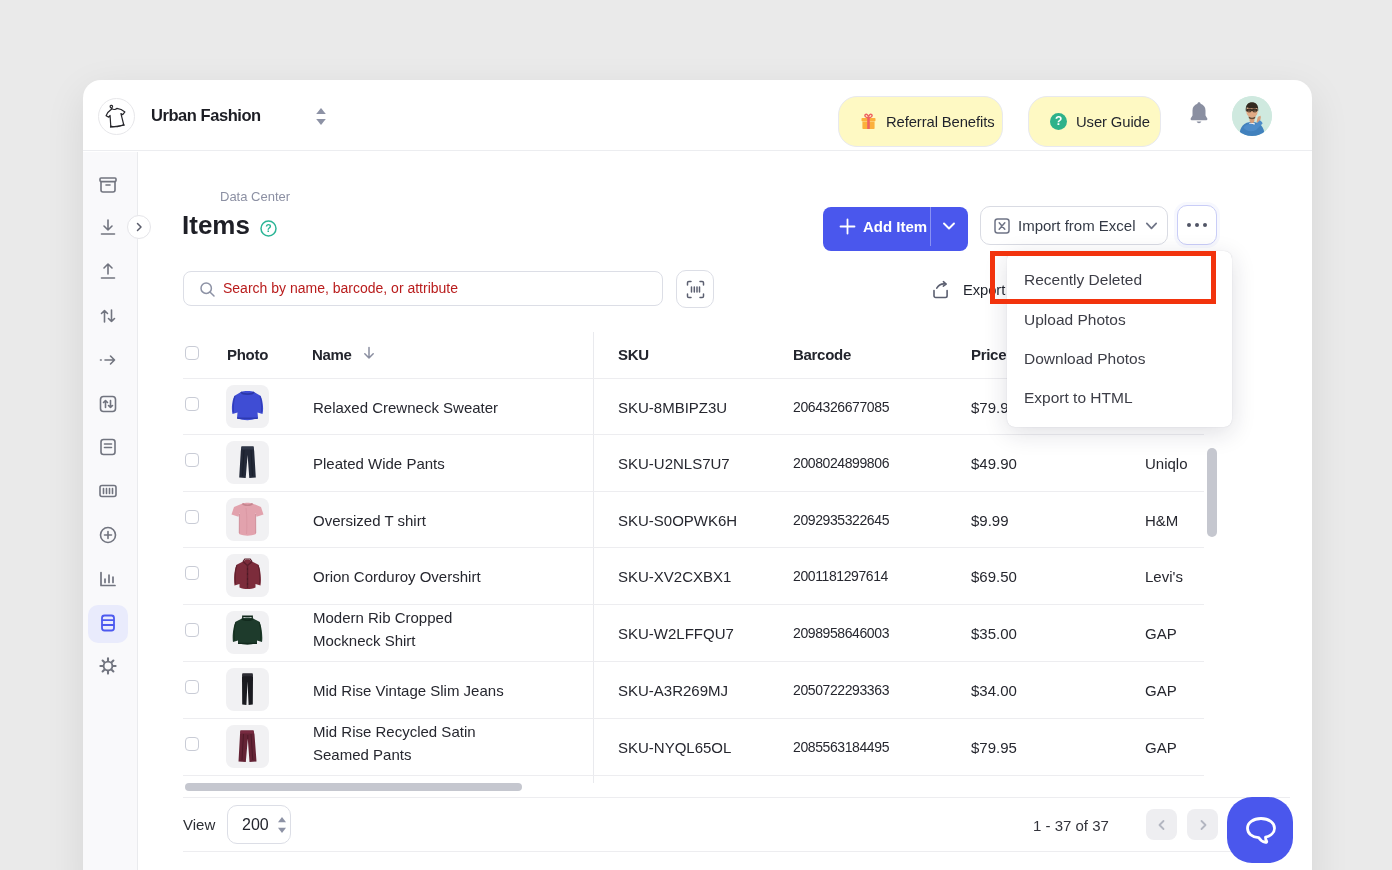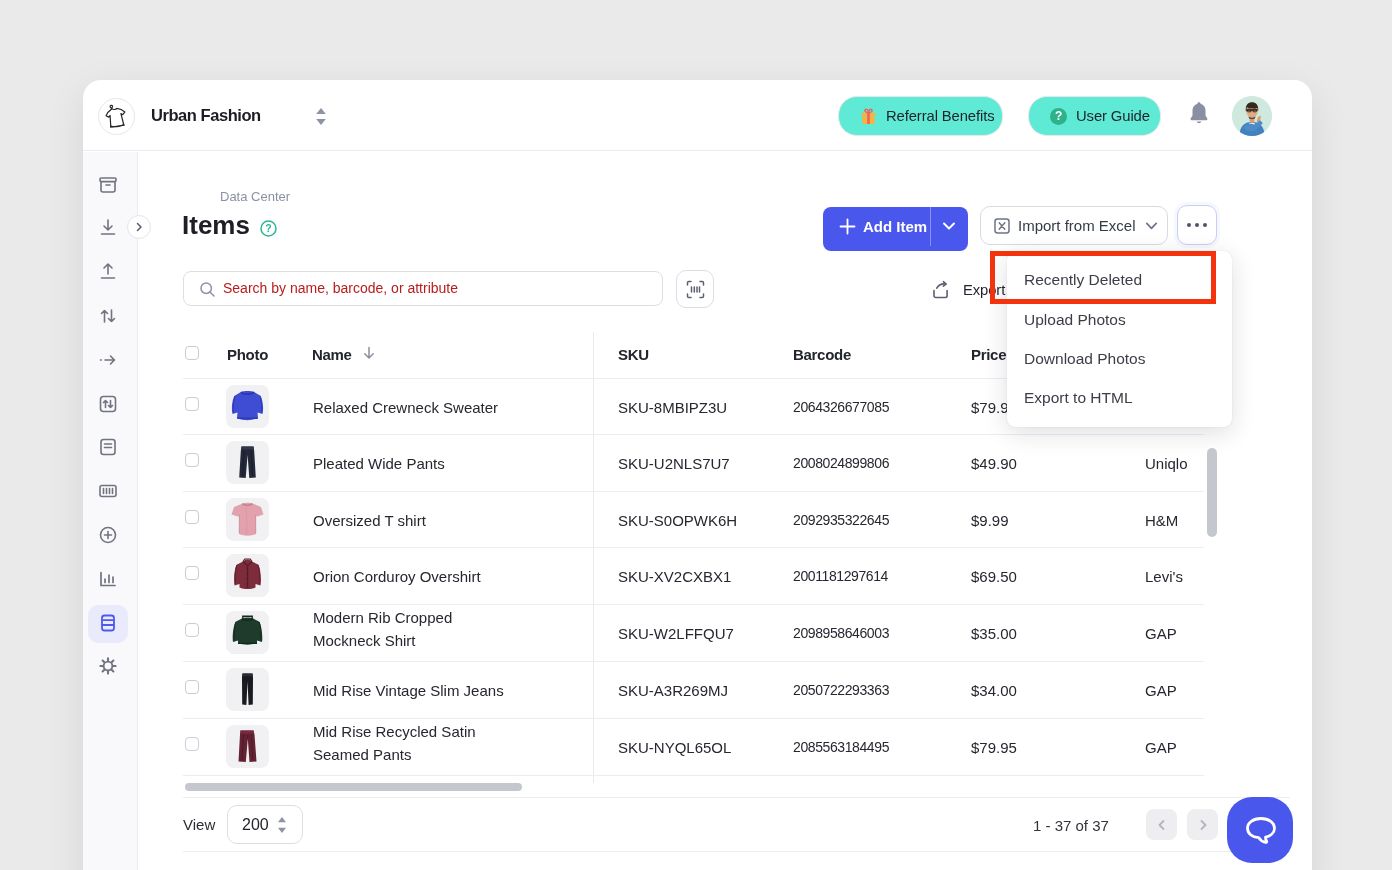--- a/index.html
+++ b/index.html
@@ -7,21 +7,21 @@
 body { background:#eaeaea; font-family:"Liberation Sans", sans-serif; position:relative; }
 .abs { position:absolute; }
 .card {
   position:absolute; left:83px; top:80px; width:1229px; height:820px;
   background:#fff; border-radius:18px; box-shadow:0 12px 40px rgba(0,0,0,0.09);
 }
 
 .topbar { position:absolute; left:0; top:0; width:100%; height:71px; border-bottom:1px solid #ecedf0; }
 .logo-circle { position:absolute; left:15px; top:18px; width:37px; height:37px; border-radius:50%; border:1px solid #e7e7ea; background:#fff; }
 .brand-name { position:absolute; left:68px; top:26px; font-size:16.5px; font-weight:700; color:#1c1d24; letter-spacing:-0.45px; }
-.pill { position:absolute; height:40px; border:1px solid #e8e9ee; border-radius:19px; background:#5eead4; display:flex; align-items:center; font-size:14.8px; font-weight:400; color:#1f222b; white-space:nowrap; letter-spacing:-0.1px; }
+.pill { position:absolute; height:51px; border:1px solid #e8e9ee; border-radius:19px; background:#fef9c3; display:flex; align-items:center; font-size:14.8px; font-weight:400; color:#1f222b; white-space:nowrap; letter-spacing:-0.1px; }
 
 .sidebar { position:absolute; left:0; top:72px; width:55px; height:748px; background:#f9f9fb; border-right:1px solid #eaebee; border-bottom-left-radius:18px; }
 .side-ic { position:absolute; left:14px; width:22px; height:22px; }
 .active-bg { position:absolute; left:5px; top:453px; width:40px; height:38px; background:#e9ebfc; border-radius:10px; }
 .collapse { position:absolute; left:44px; top:135px; width:24px; height:24px; border-radius:50%; background:#fff; border:1px solid #e5e5e9; z-index:5; display:flex; align-items:center; justify-content:center; }
 
 .crumb { position:absolute; left:183px; top:189px; font-size:13px; color:#8c90a3;margin-left:37px; }
 .title { position:absolute; left:182px; top:210px; font-size:26px; font-weight:700; color:#1e1f26; }
 
 .btn-add { position:absolute; left:823px; top:207px; width:145px; height:44px; background:#4a57ed; border-radius:8px; color:#fff; }
@@ -44,21 +44,21 @@
 
 .menu { position:absolute; left:991px; top:251px; width:225px; height:176px; background:#fff; border-radius:8px; box-shadow:0 6px 24px rgba(30,30,60,0.14), 0 0 1px rgba(30,30,60,0.2); z-index:20;margin-left:16px; }
 .menu-item { position:absolute; left:17px; font-size:15.5px; color:#3c3d46; }
 .redbox { position:absolute; left:990px; top:251px; width:226px; height:53px; border:5px solid #f2330d; z-index:21; }
 
 .hscroll { position:absolute; left:185px; top:783px; width:337px; height:8px; border-radius:4px; background:#c5c7cf; }
 .vscroll { position:absolute; left:1207px; top:448px; width:10px; height:89px; border-radius:5px; background:#c5c7cf; z-index:25; }
 .f-line1 { position:absolute; left:183px; top:797px; width:1107px; height:1px; background:#ededf0; }
 .f-line2 { position:absolute; left:183px; top:851px; width:1107px; height:1px; background:#ededf0; }
 .view-label { position:absolute; left:183px; top:816px; font-size:15px; color:#2b2d33; }
-.view-select { position:absolute; left:227px; top:805px; width:76px; height:39px; border:1px solid #dcdee6; border-radius:10px; background:#fff; }
+.view-select { position:absolute; left:227px; top:805px; width:64px; height:39px; border:1px solid #dcdee6; border-radius:10px; background:#fff; }
 .count { position:absolute; left:1033px; top:817px; font-size:15px; color:#33343c; }
 .pg-btn { position:absolute; top:809px; width:31px; height:31px; border-radius:8px; background:#eeeef1; display:flex; align-items:center; justify-content:center; }
 .chat { position:absolute; left:1227px; top:797px; width:66px; height:66px; background:#4a57ed; border-radius:25px; z-index:30; }
 </style>
 </head>
 <body>
 <div class="card">
 
   <div class="topbar">
     <div class="logo-circle">

